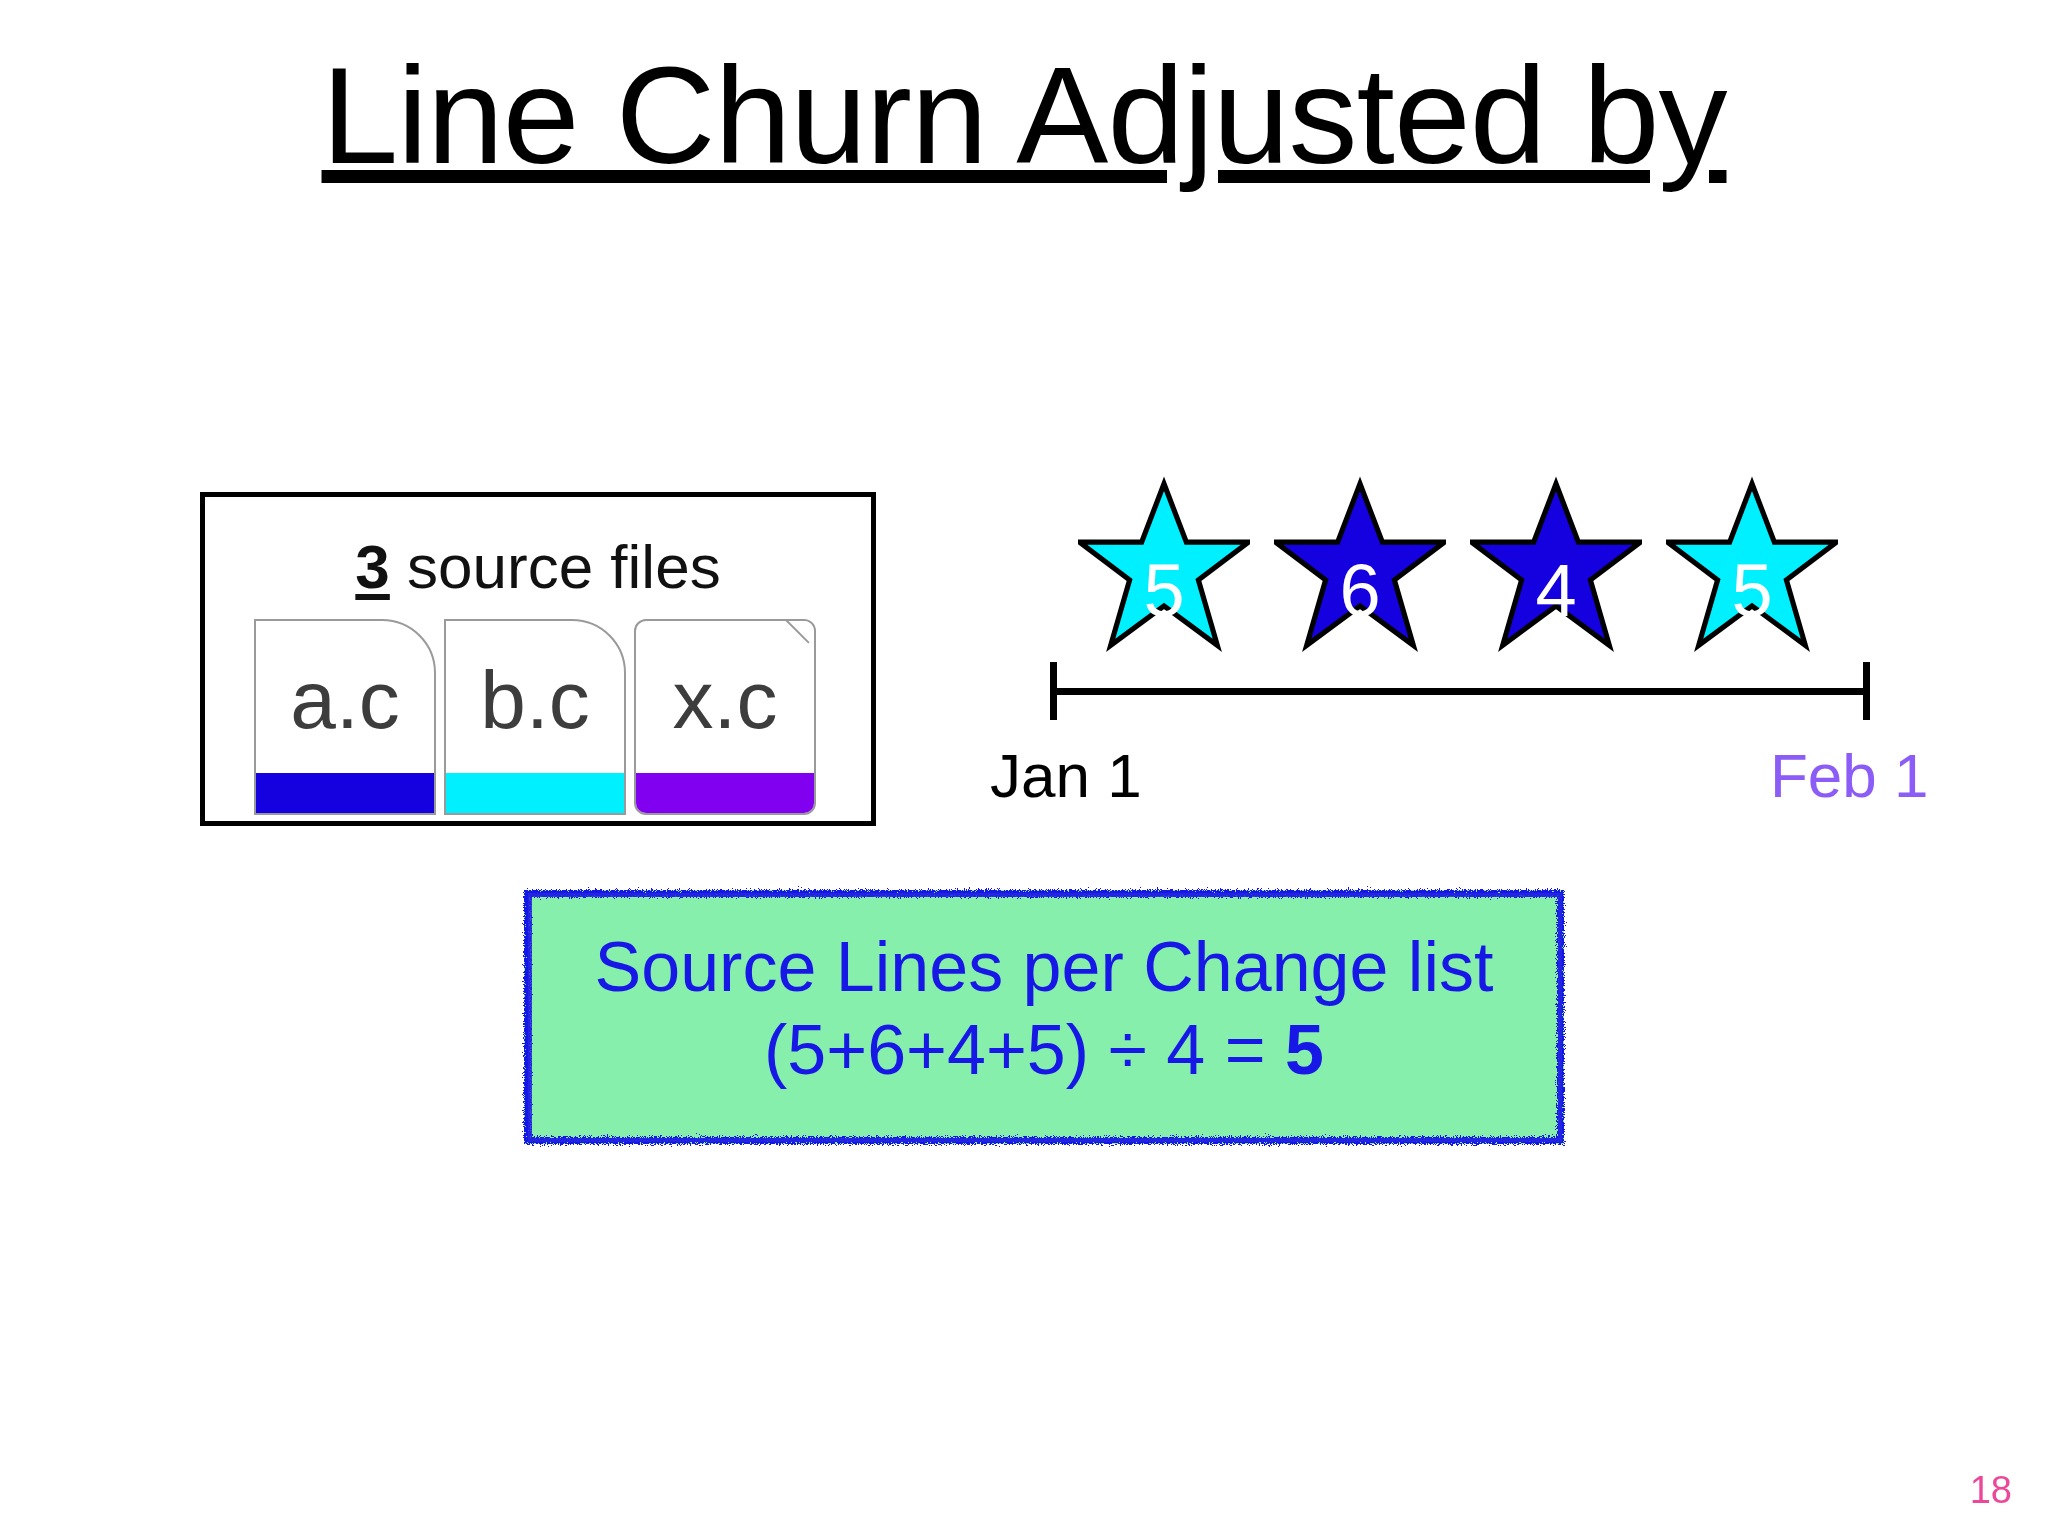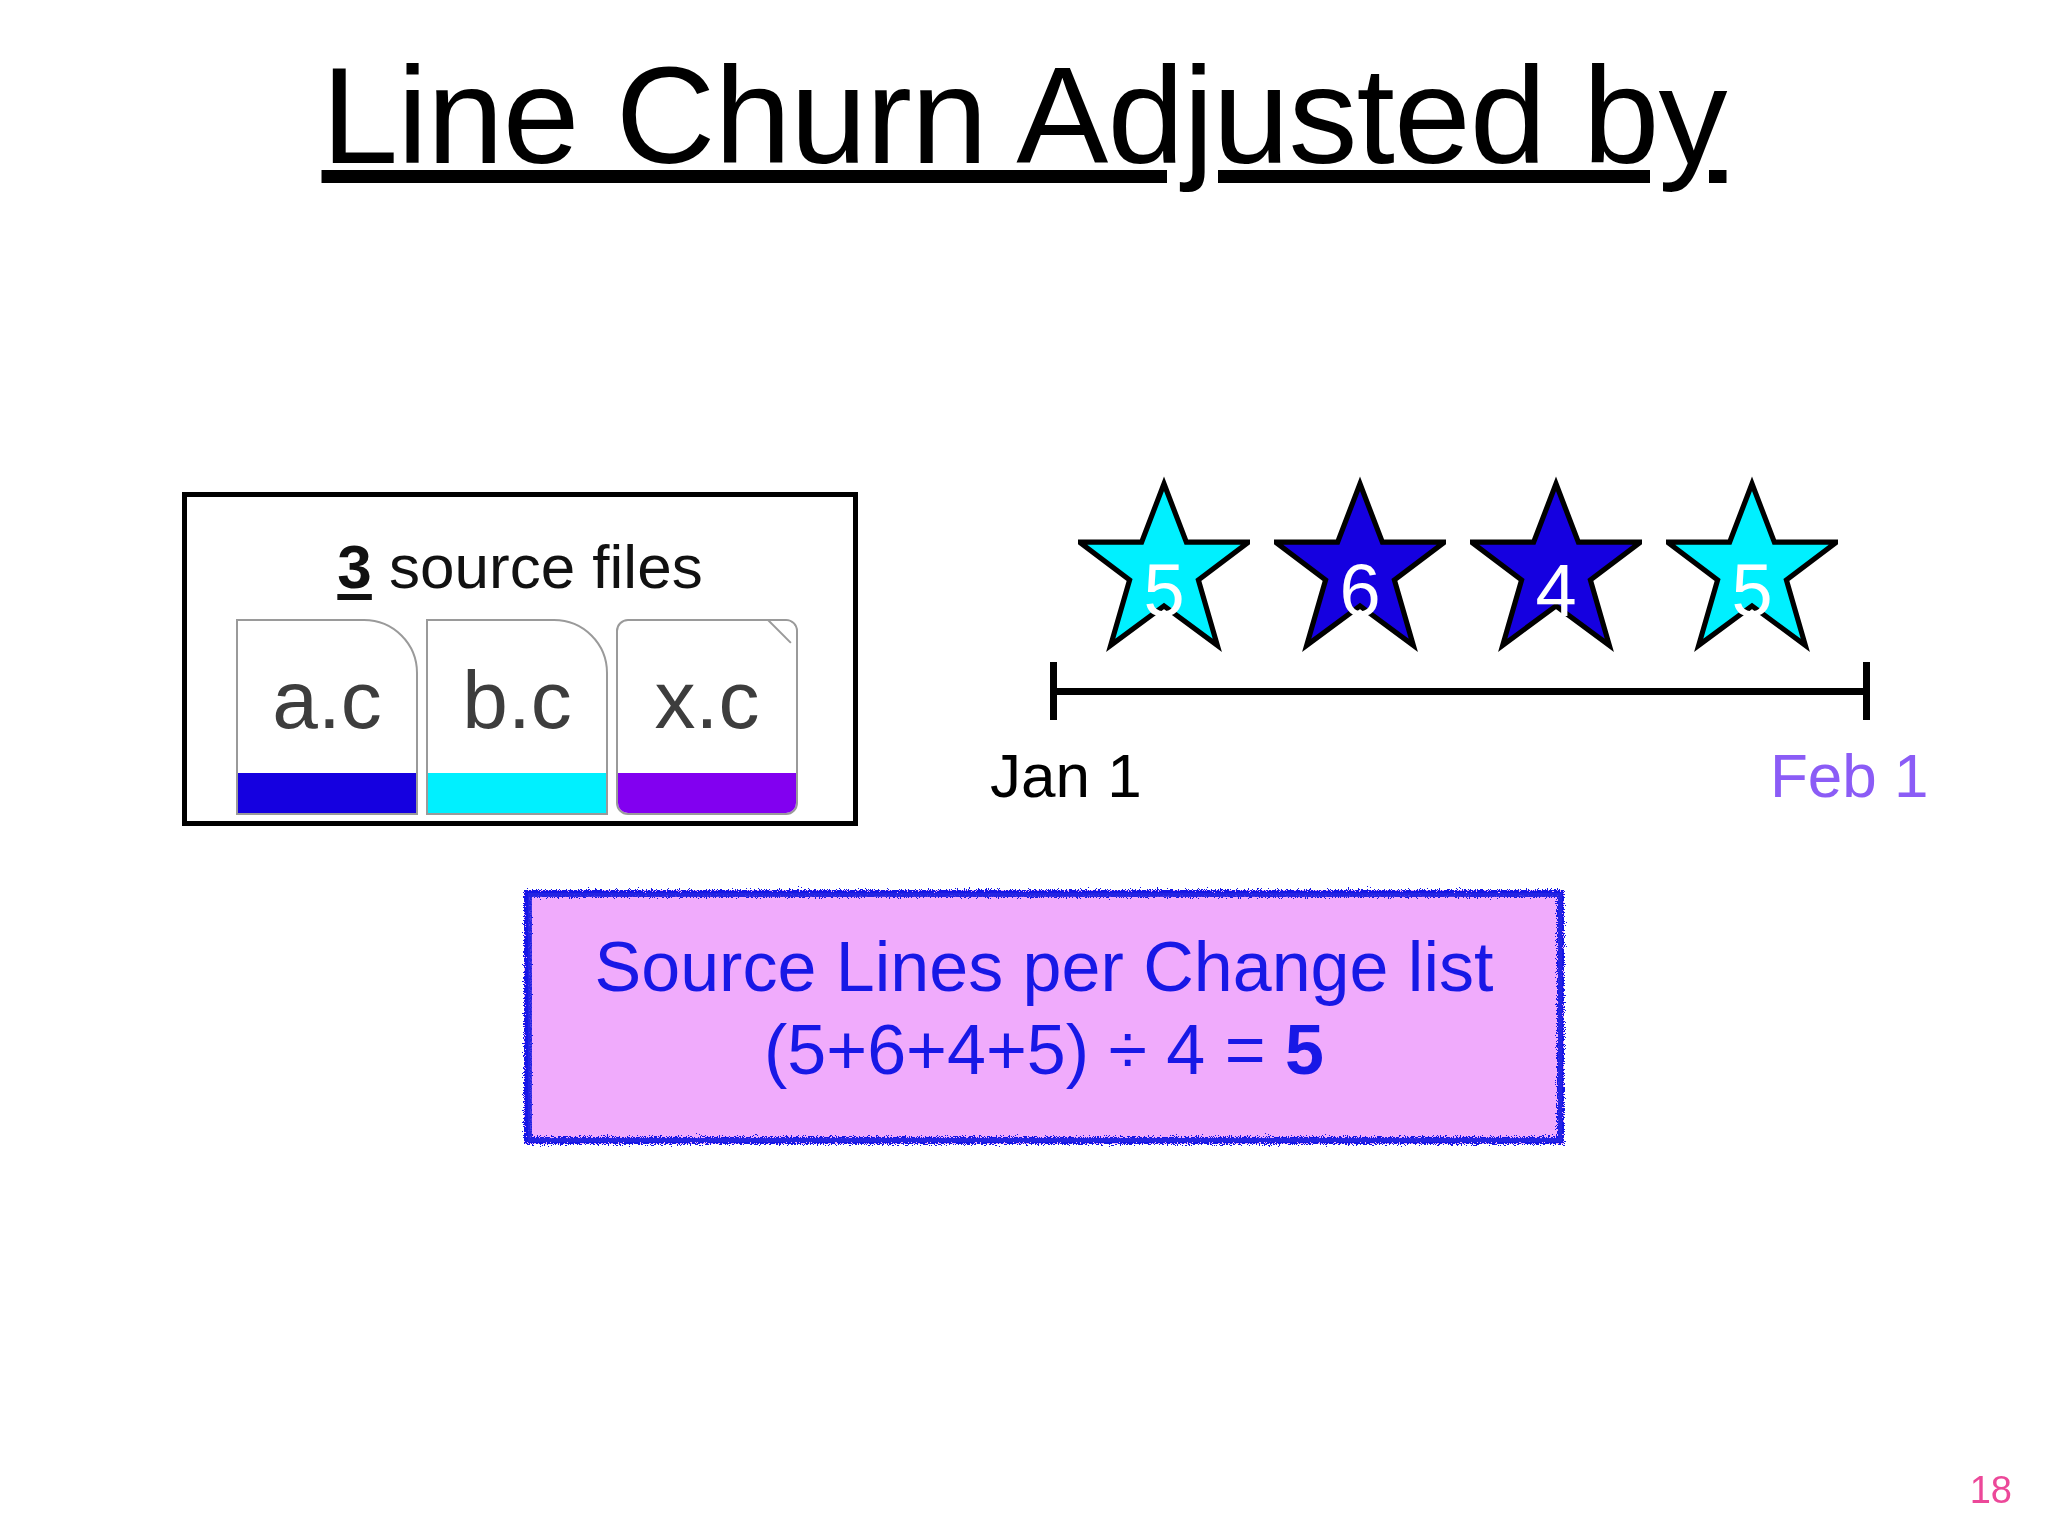--- a/index.html
+++ b/index.html
@@ -28,21 +28,21 @@
     font-weight: 400;
     color: #000000;
     letter-spacing: -1px;
     text-decoration: underline;
   }
   #slide-title .tline { display: block; white-space: nowrap; }
 
   
   #files-panel {
     position: absolute;
-    left: 182px;
+    left: 200px;
     top: 492px;
     width: 676px;
     height: 334px;
     border: 5px solid #000000;
     box-sizing: border-box;
     background: #ffffff;
   }
   #files-caption {
     position: absolute;
     left: 0;
@@ -196,21 +196,21 @@
   }
 
   
   #formula-box {
     position: absolute;
     left: 524px;
     top: 890px;
     width: 1040px;
     height: 254px;
     box-sizing: border-box;
-    background: #f0abfc;
+    background: #86efac;
   }
   #formula-border {
     position: absolute;
     inset: 0;
     border: 7px solid #1818e6;
     box-sizing: border-box;
     filter: url(#rough);
   }
   #formula-border2 {
     position: absolute;

